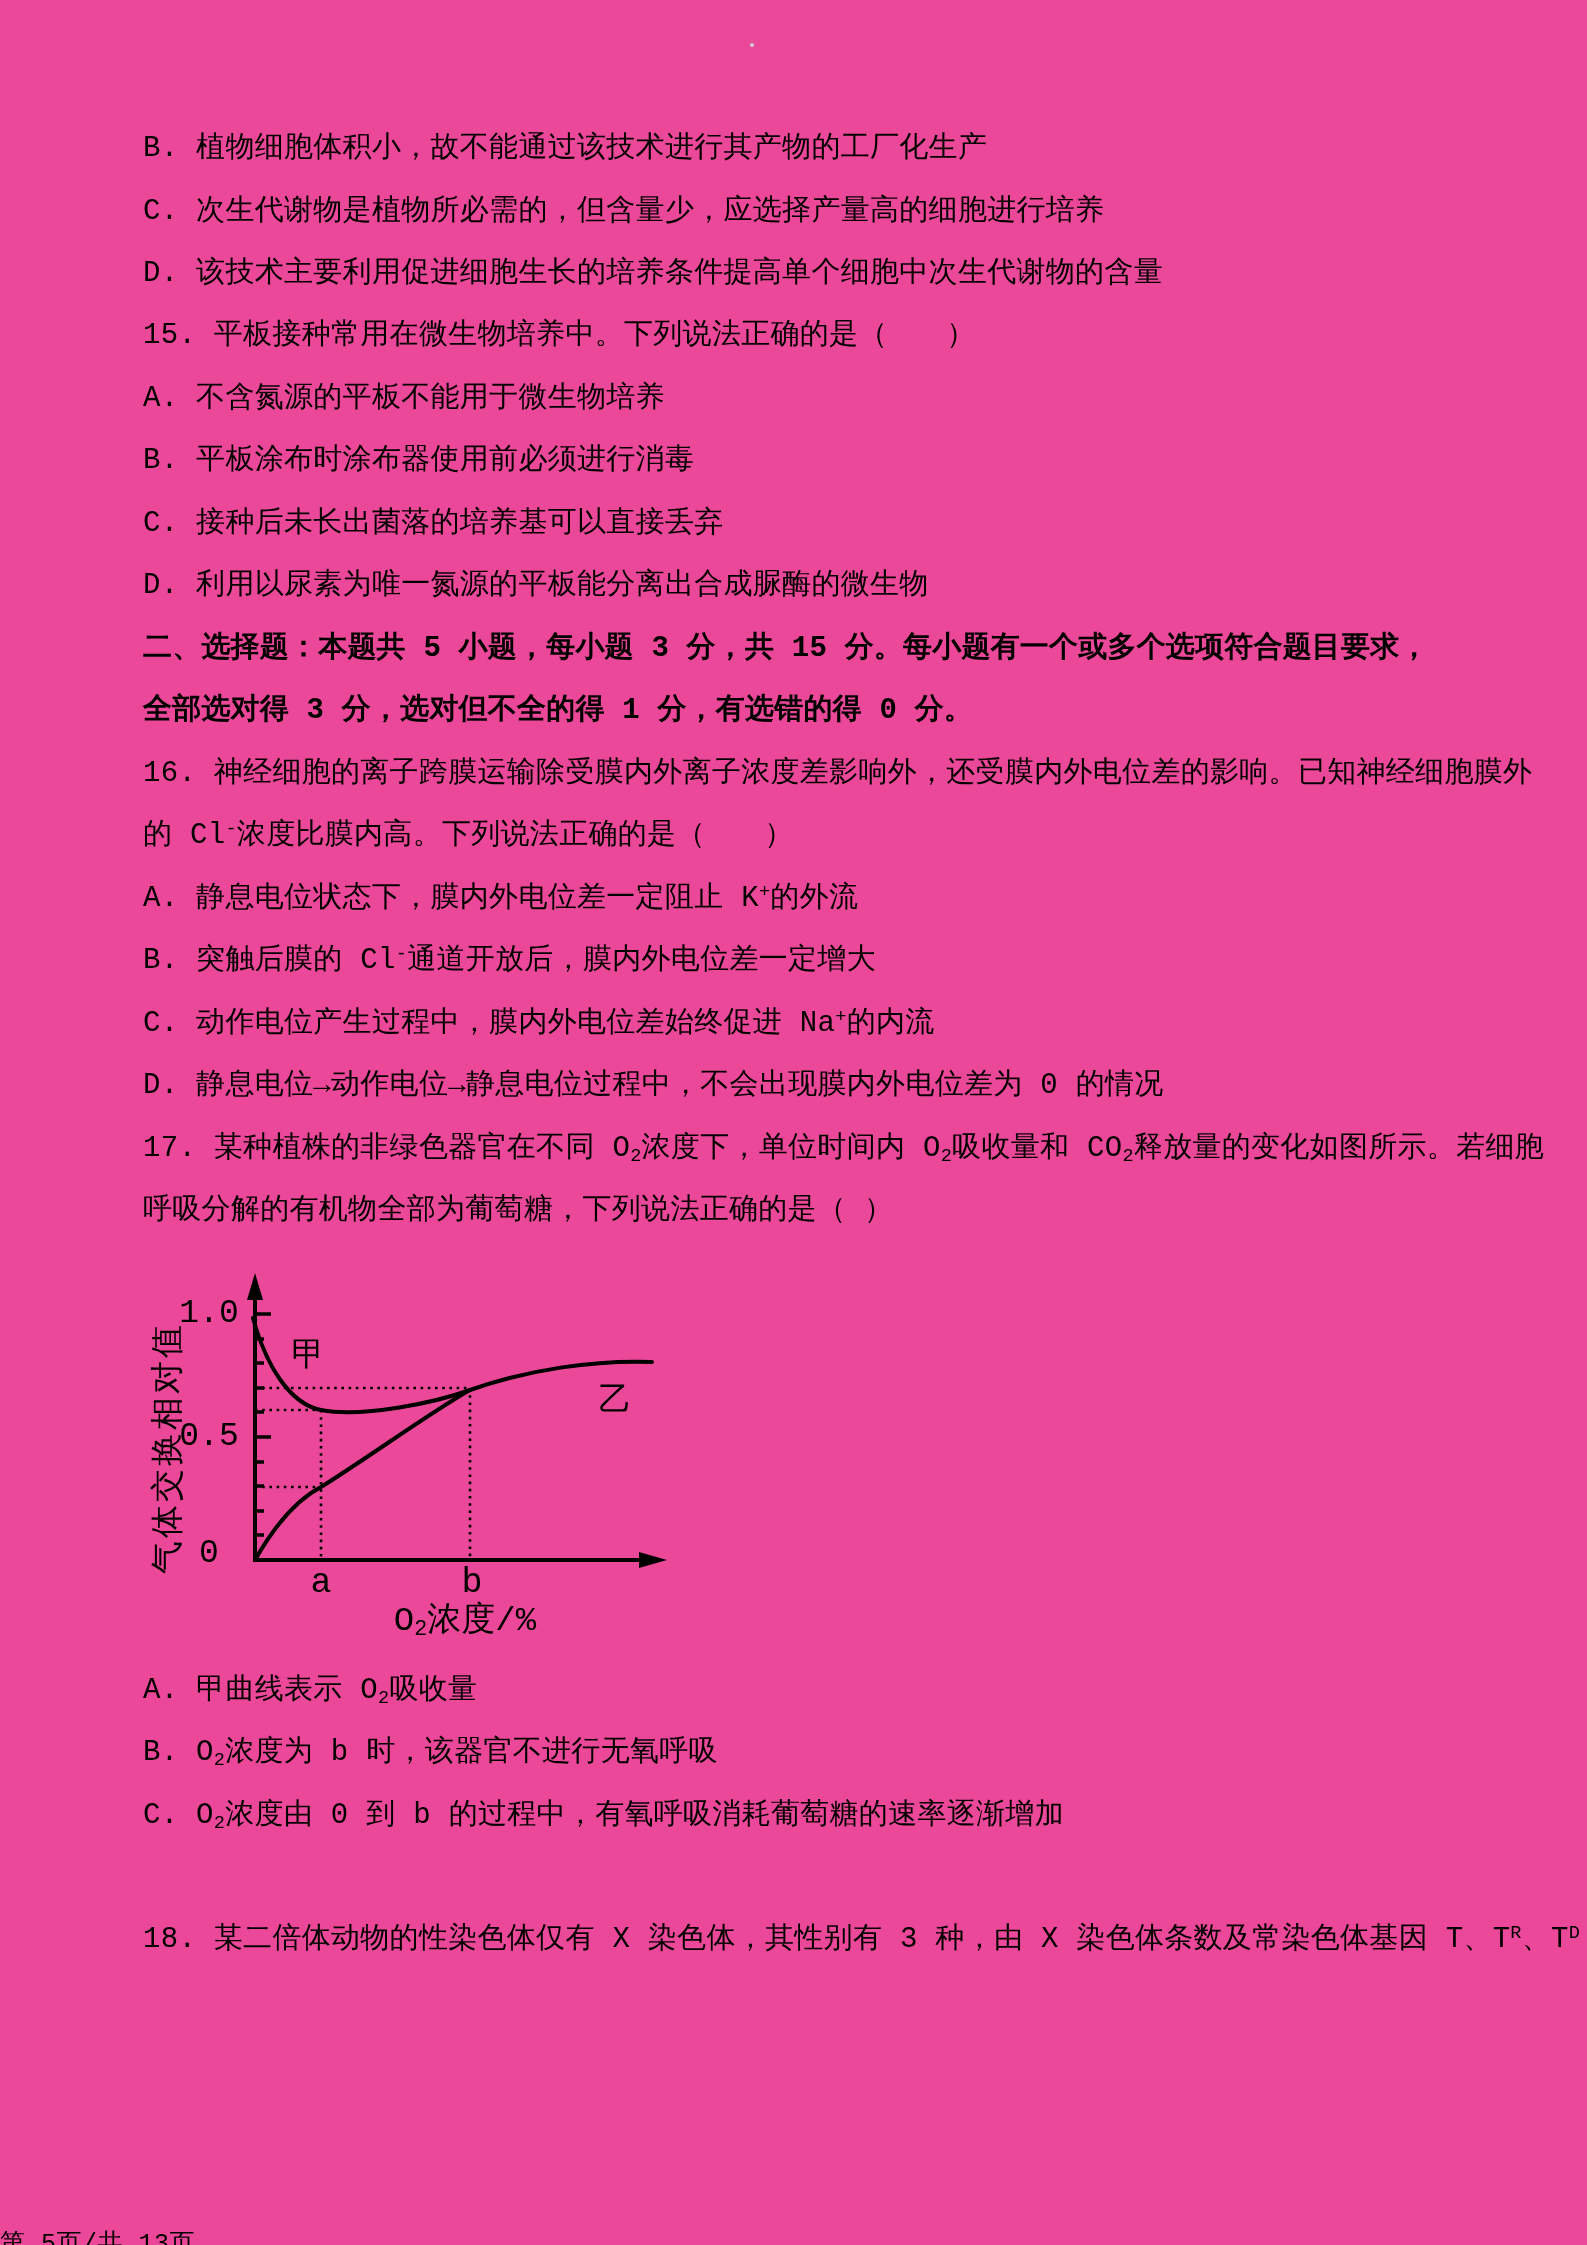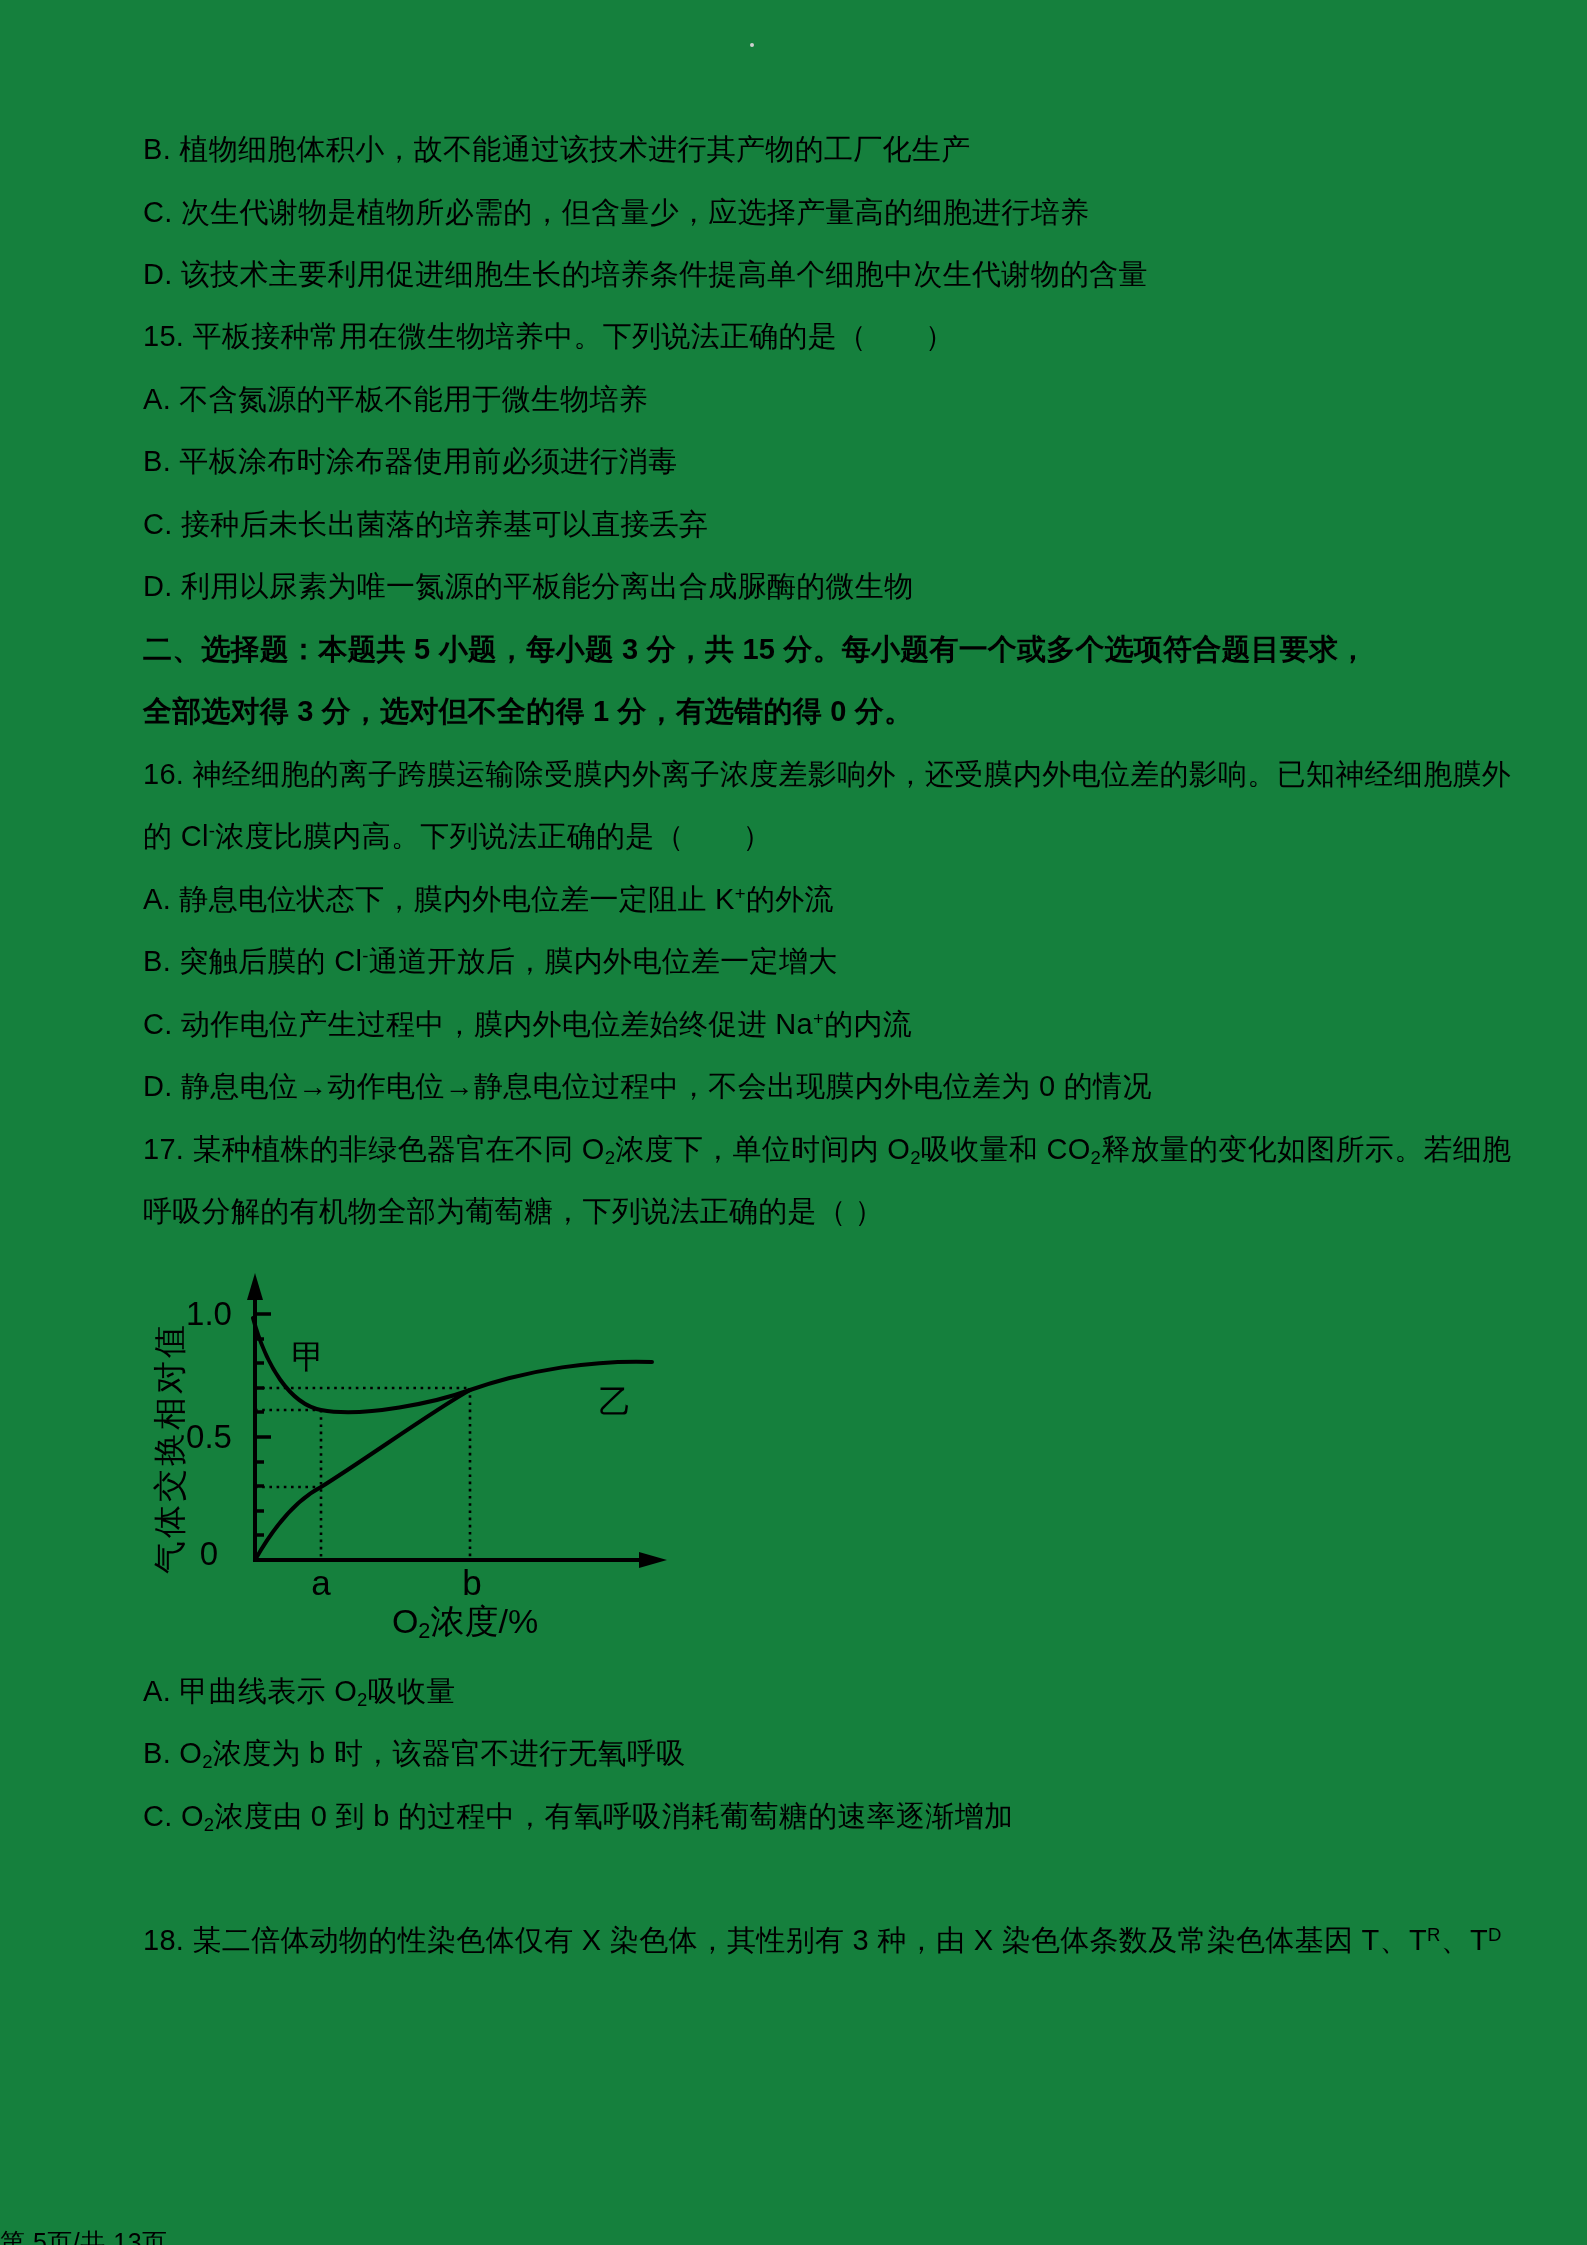--- a/index.html
+++ b/index.html
@@ -1,22 +1,22 @@
 <!DOCTYPE html>
 <html><head>
 <meta charset="utf-8">
 <style>
   html,body{margin:0;padding:0;}
   body{background:#888;}
   #page{
     position:relative;
     width:1587px;height:2245px;
-    background:#15803d;
+    background:#ec4899;
     overflow:hidden;
-    font-family:Liberation Sans, sans-serif;
+    font-family:Liberation Mono, monospace;
     color:#000;
   }
   .ln{
     position:absolute;
     left:143px;
     font-size:29px;
     line-height:40px;
     white-space:nowrap;
     letter-spacing:0.3px;
   }

